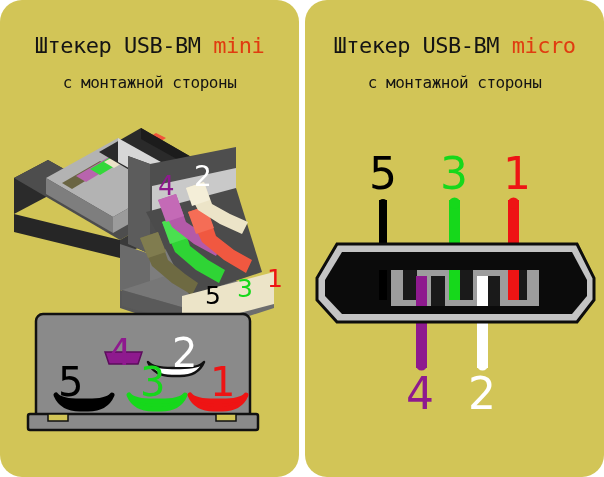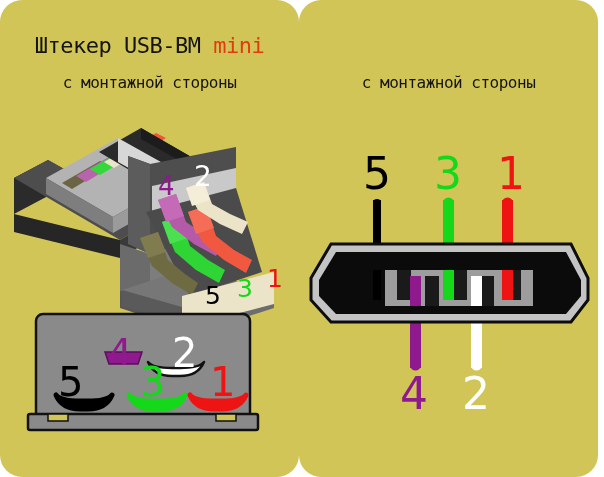--- a/index.html
+++ b/index.html
@@ -11,20 +11,21 @@
     width: 604px;
     height: 477px;
     overflow: hidden;
     font-family: "DejaVu Sans", sans-serif;
   }
   .board {
     position: relative;
     width: 604px;
     height: 382px;
     display: flex;
+    gap: 6px;
     background: #ffffff;
   }
   .panel {
     position: relative;
     width: 299px;
     height: 477px;
     background: #d2c557;
     border-radius: 22px;
     overflow: hidden;
     flex: none;
@@ -188,20 +189,21 @@
 
     <div class="num" style="left:58px; top:362px; font-size:40px; color:#000000;">5</div>
     <div class="num" style="left:108px; top:333px; font-size:38px; color:#8e1a8e;">4</div>
     <div class="num" style="left:140px; top:362px; font-size:40px; color:#16d81b;">3</div>
     <div class="num" style="left:172px; top:333px; font-size:40px; color:#ffffff;">2</div>
     <div class="num" style="left:210px; top:362px; font-size:40px; color:#ee1414;">1</div>
   </div>
 
   <div class="panel">
 
+    <div class="panel-title title-line1"><span>Штекер USB-BM </span><span class="accent">micro</span></div>
     <div class="panel-title title-line2">с монтажной стороны</div>
 
     <div class="stage">
       <svg width="299" height="477" viewBox="0 0 299 477" xmlns="http://www.w3.org/2000/svg">
 
         <rect x="74" y="200" width="8" height="88" fill="#000000"></rect>
         <rect x="144" y="200" width="11" height="88" fill="#16d81b"></rect>
         <rect x="203" y="200" width="11" height="88" fill="#ee1414"></rect>
 
         <rect x="111" y="268" width="11" height="100" fill="#8e1a8e"></rect>

